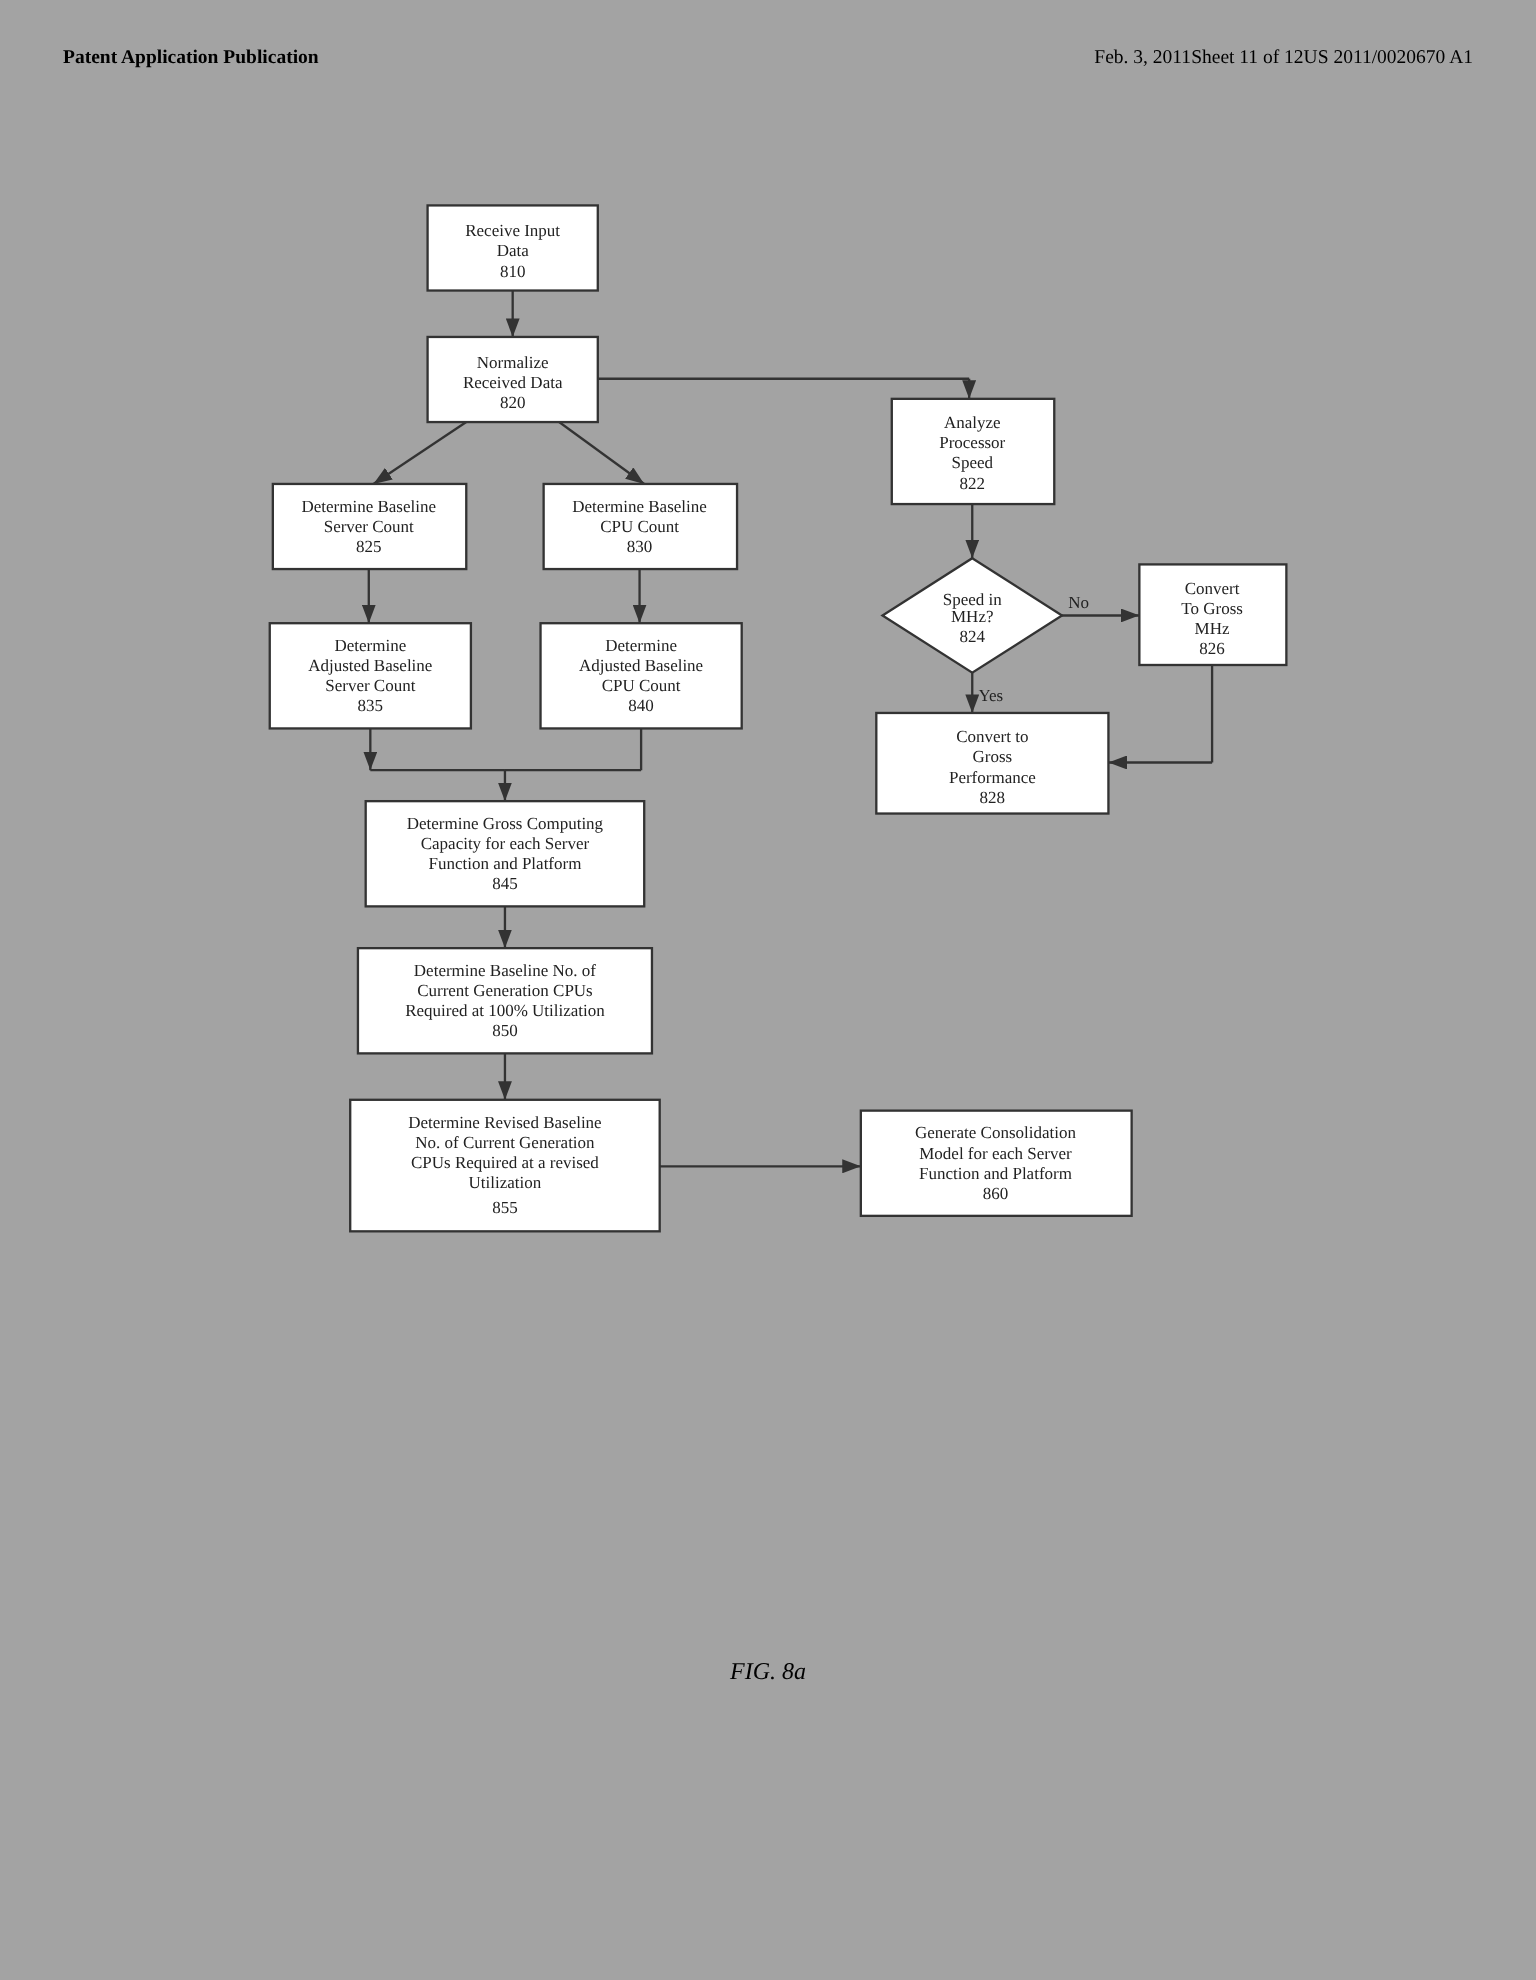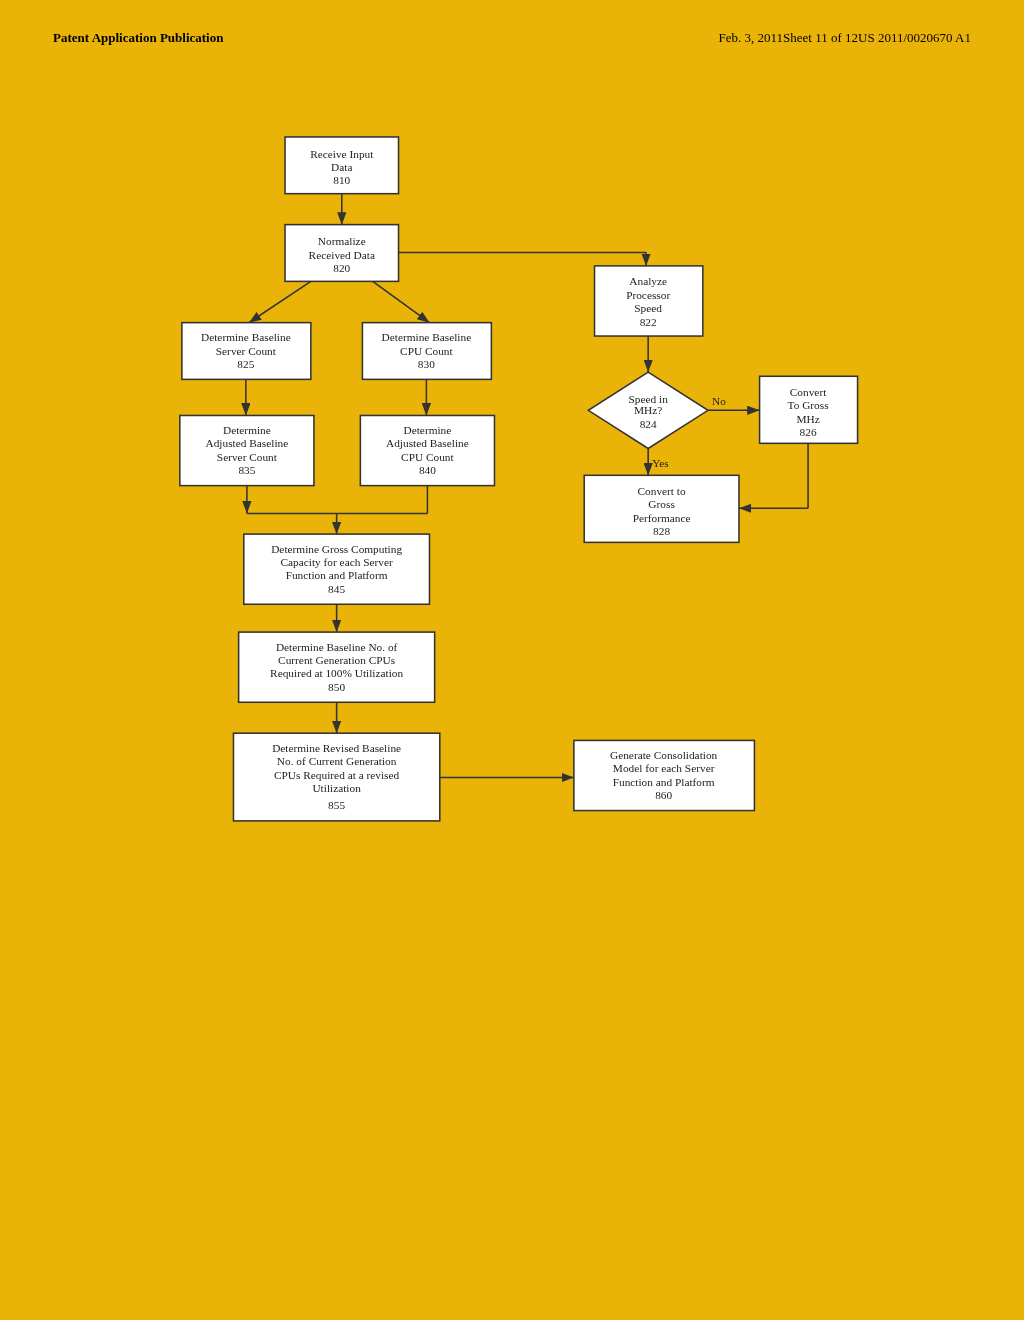--- a/index.html
+++ b/index.html
@@ -6,22 +6,22 @@
     body {
       background: #fff;
       font-family: 'Times New Roman', Times, serif;
       width: 1024px;
       min-height: 1320px;
       position: relative;
     }
     .page {
       width: 1024px;
       min-height: 1320px;
-      background: #eab308;
-      padding: 30px 53px;
+      background: #a3a3a3;
+      padding: 30px 42px;
       position: relative;
     }
     .header {
       display: flex;
       justify-content: space-between;
       align-items: flex-start;
       margin-bottom: 10px;
       font-size: 13px;
     }
     .header-left {
@@ -195,13 +195,16 @@
       <text text-anchor="middle" x="545" y="403">Performance</text>
       <text text-anchor="middle" x="545" y="416">828</text>
 
       <text x="536" y="350" font-size="10" fill="#333">Yes</text>
 
       <text x="594" y="290" font-size="10" fill="#333">No</text>
 
     </svg>
   </div>
 
+  <div class="fig-label">
+    <span>FIG. 8a</span>
+  </div>
 </div>
 
 </body></html>

